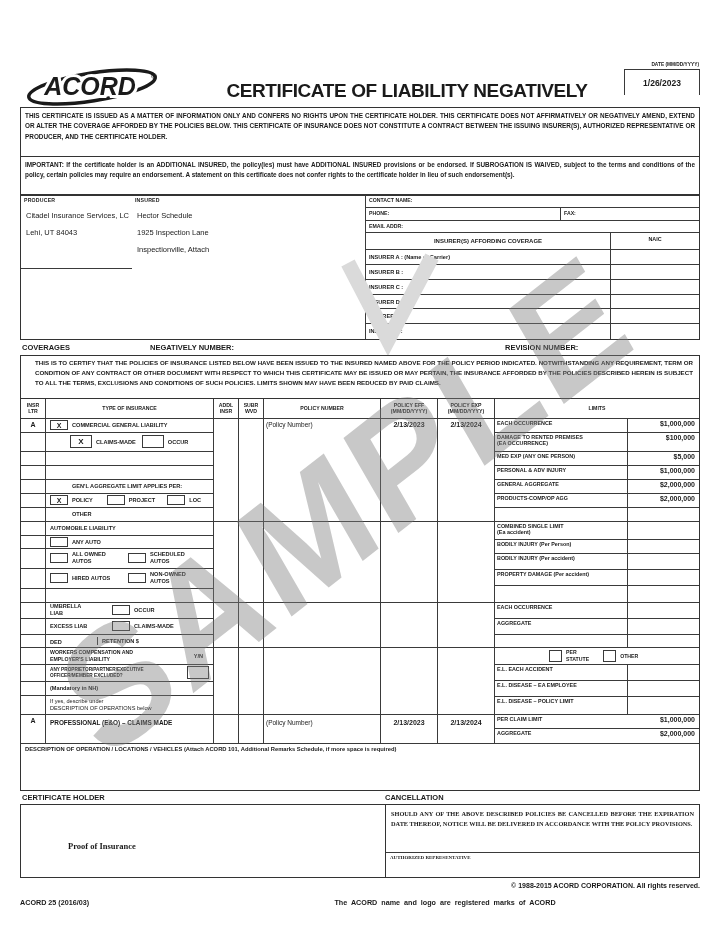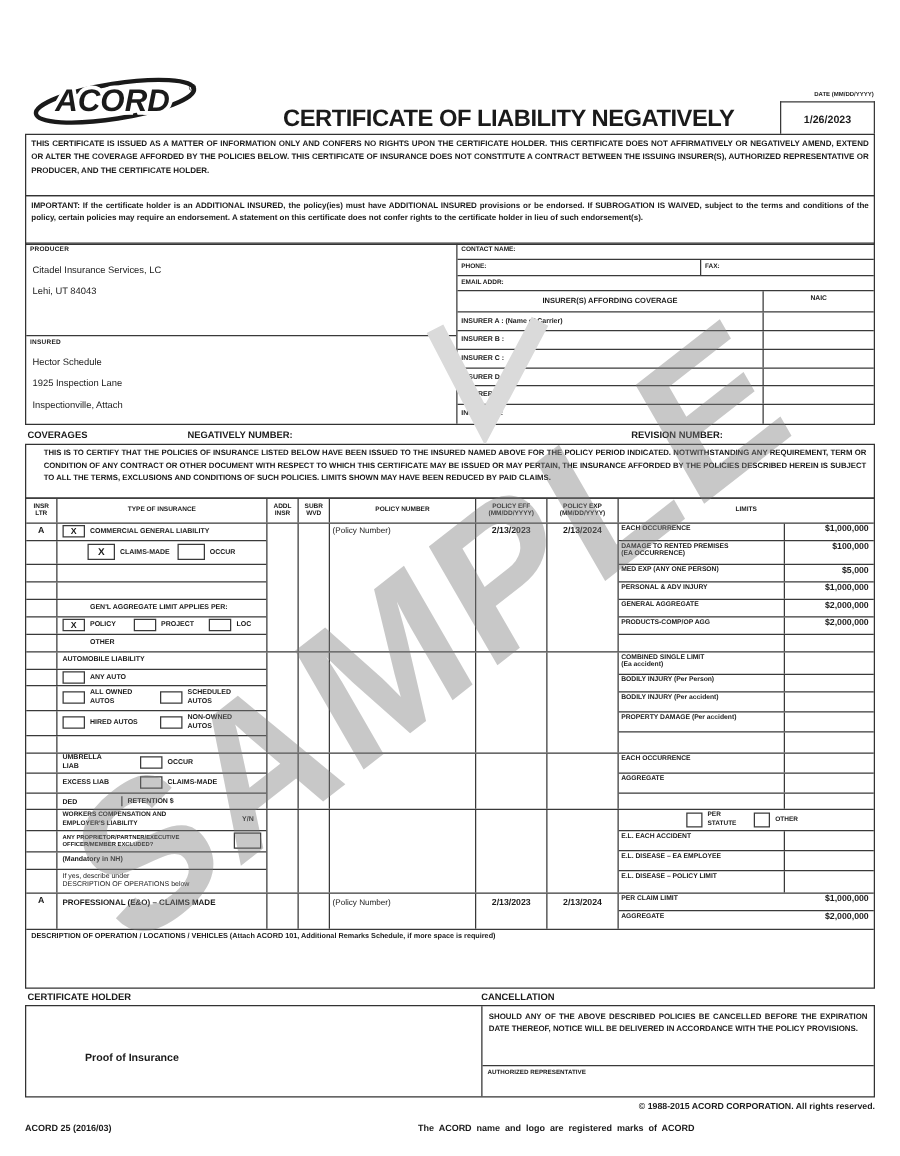--- a/index.html
+++ b/index.html
@@ -1,36 +1,36 @@
 <!DOCTYPE html>
 <html><head>
 <meta charset="utf-8">
 <style>
   * { margin:0; padding:0; box-sizing:border-box; }
   body { background:#e8e8e8; font-family:"Liberation Sans", sans-serif; }
   .page { position:relative; width:720px; height:925px; background:#ffffff; margin:0 auto; overflow:hidden; color:#1a1a1a; }
   .content { position:absolute; left:20px; top:60px; width:680px; }
 
   
-  .hdr { display:flex; align-items:flex-end; height:47px; }
+  .hdr { display:flex; align-items:flex-start; height:47px; }
   .logo-wrap { width:170px; padding-top:4px; }
   .title { flex:1; text-align:center; font-size:19px; font-weight:bold; letter-spacing:-0.4px; margin-top:20px; white-space:nowrap; }
   .date-wrap { width:76px; }
   .date-label { font-size:4.8px; font-weight:bold; text-align:right; padding:2px 1px 2px 0; }
   .date-box { border:1px solid #3a3a3a; border-bottom:none; height:26px; text-align:center; font-size:8.5px; font-weight:bold; padding-top:8px; }
 
   
   .box { border:1.5px solid #333; padding:3px 4px; font-size:6.4px; font-weight:bold; text-align:justify; line-height:1.6; }
   .box + .box { margin-top:-1.5px; }
   .box.h50 { height:50px; }
   .box.h40 { height:40px; line-height:1.7; }
 
   
   .pgrid { display:flex; border:1.5px solid #333; margin-top:-1.5px; height:146px; }
-  .pleft { width:345px; border-right:1px solid #3a3a3a; display:flex; flex-direction:column; }
+  .pleft { width:345px; border-right:1px solid #3a3a3a; display:flex; flex-direction:row; }
   .pblock1 { height:74px; border-bottom:1px solid #3a3a3a; padding:2px 3px; }
   .pblock2 { flex:1; padding:2px 3px; }
   .tiny-label { font-size:5.2px; font-weight:bold; letter-spacing:0.2px; }
   .addr { font-size:7.5px; margin:8px 0 0 2px; }
   .pright { flex:1; display:flex; flex-direction:column; }
   .crow { border-bottom:1px solid #3a3a3a; display:flex; }
   .crow .lbl { font-size:5.2px; font-weight:bold; padding:2px 0 0 3px; }
   .h13 { height:13px; }
   .phone-cell { width:195px; border-right:1px solid #3a3a3a; }
   .fax-cell { flex:1; }
@@ -76,21 +76,21 @@
   .cb-lg { width:22px; height:13px; line-height:12px; font-size:8px; }
   .tlabel { font-size:5.6px; font-weight:600; }
   .bold { font-weight:bold; }
   .ml4{margin-left:4px;} .ml6{margin-left:6px;} .ml24{margin-left:24px;} .pl4{padding-left:4px;} .pl26{padding-left:26px;}
   .gap4{margin-left:4px;}
   .desc-row { min-height:46px; padding:2px 4px; font-size:5.8px; font-weight:bold; }
 
   
   .strip2 { height:13px; display:flex; font-size:7.5px; font-weight:bold; padding-top:2px; }
   .strip2 .h1 { width:365px; padding-left:2px; }
-  .hgrid { display:flex; border:1.5px solid #333; height:74px; }
+  .hgrid { display:flex; border:1.5px solid #333; height:74px;font-family:Liberation Serif, serif; }
   .hold-box { width:365px; border-right:1.5px solid #333; padding:36px 0 0 47px; font-size:8.5px; font-weight:bold; }
   .cancel-box { flex:1; display:flex; flex-direction:column; }
   .cancel-text { flex:1; border-bottom:1px solid #3a3a3a; font-size:6.3px; font-weight:bold; line-height:1.65; padding:4px 5px; text-align:justify; }
   .auth-area { height:24px; font-size:5px; font-weight:bold; padding:2px 0 0 4px; }
 
   
   .f-copy { text-align:right; font-size:7px; font-weight:bold; margin-top:4px; }
   .f-row { display:flex; margin-top:9px; font-size:7.2px; font-weight:bold; }
   .f-form { width:170px; }
   .f-marks { flex:1; text-align:center; font-weight:600; word-spacing:2px; }

